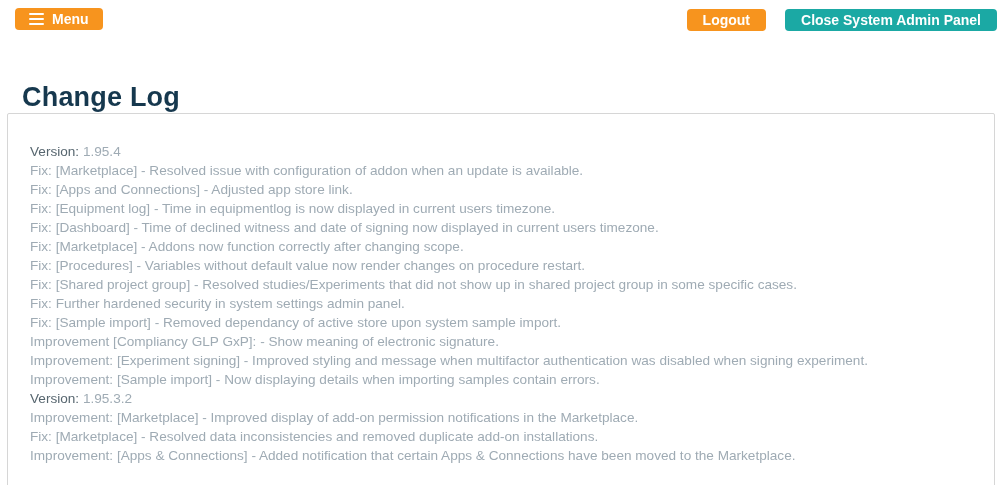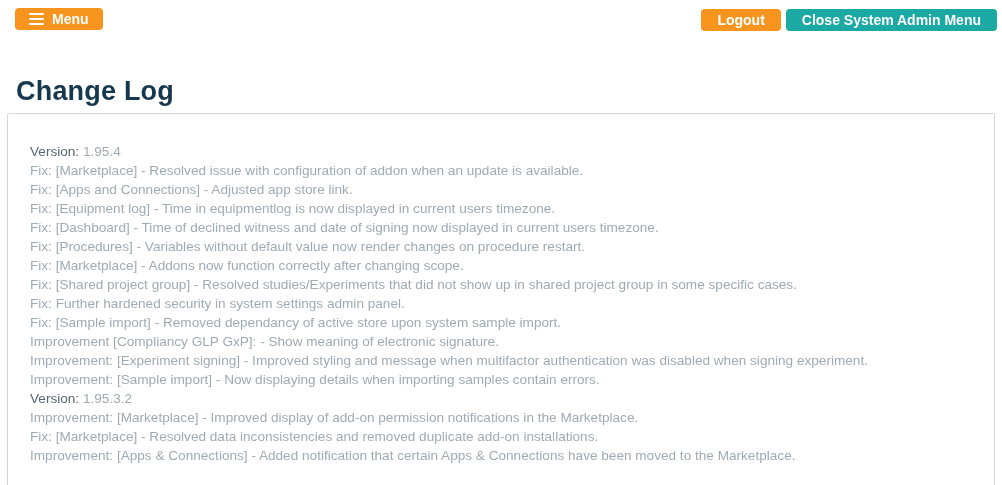--- a/index.html
+++ b/index.html
@@ -18,25 +18,25 @@
   }
   .btn{
     display:inline-flex;align-items:center;justify-content:center;
     border:none;border-radius:4px;color:#fff;font-weight:bold;
     font-size:14px;font-family:"Liberation Sans",sans-serif;
     height:22px;padding:0 16px;cursor:pointer;white-space:nowrap;
   }
   .btn-orange{background:var(--orange);}
   .btn-teal{background:var(--teal);}
   .menu-btn{position:absolute;left:15px;top:8px;padding:0 14px;}
-  .top-right{position:absolute;right:5px;top:9px;display:flex;gap:5px;}
+  .top-right{position:absolute;right:5px;top:9px;display:flex;gap:19px;}
   .hamburger{display:inline-block;width:15px;margin-right:8px;}
   .hamburger i{display:block;height:2px;background:#fff;margin:3px 0;border-radius:1px;}
   .page-title{
-    position:absolute;left:8px;top:68px;margin:8px;
+    position:absolute;left:8px;top:68px;margin:14px;
     font-size:27px;font-weight:bold;color:var(--heading);letter-spacing:0.2px;
   }
   .panel{
     position:absolute;left:7px;right:7px;top:113px;height:410px;
     background:#fff;border:1px solid var(--panel-border);border-radius:2px;
     padding:28px 22px;overflow:hidden;
   }
   .line{font-size:13.6px;line-height:19px;color:var(--entry-text);}
   .version-label{color:var(--version-label-text);font-weight:normal;}
   .version-num{color:var(--entry-text);}
@@ -49,35 +49,35 @@
   <span class="hamburger">
       <i></i>
       <i></i>
       <i></i>
     </span>
   <span>Menu</span>
 </button>
 
 <div class="top-right">
   <button class="btn btn-orange">Logout</button>
-  <button class="btn btn-teal">Close System Admin Menu</button>
+  <button class="btn btn-teal">Close System Admin Panel</button>
 </div>
 
 <h1 class="page-title">Change Log</h1>
 
 <div class="panel">
   <div>
       <div class="section">
         <div class="line"><span class="version-label">Version:</span><span class="version-num"> 1.95.4</span></div>
         <div class="line">Fix: [Marketplace] - Resolved issue with configuration of addon when an update is available.</div>
         <div class="line">Fix: [Apps and Connections] - Adjusted app store link.</div>
         <div class="line">Fix: [Equipment log] - Time in equipmentlog is now displayed in current users timezone.</div>
         <div class="line">Fix: [Dashboard] - Time of declined witness and date of signing now displayed in current users timezone.</div>
+        <div class="line">Fix: [Marketplace] - Addons now function correctly after changing scope.</div>
         <div class="line">Fix: [Procedures] - Variables without default value now render changes on procedure restart.</div>
-        <div class="line">Fix: [Marketplace] - Addons now function correctly after changing scope.</div>
         <div class="line">Fix: [Shared project group] - Resolved studies/Experiments that did not show up in shared project group in some specific cases.</div>
         <div class="line">Fix: Further hardened security in system settings admin panel.</div>
         <div class="line">Fix: [Sample import] - Removed dependancy of active store upon system sample import.</div>
         <div class="line">Improvement [Compliancy GLP GxP]: - Show meaning of electronic signature.</div>
         <div class="line">Improvement: [Experiment signing] - Improved styling and message when multifactor authentication was disabled when signing experiment.</div>
         <div class="line">Improvement: [Sample import] - Now displaying details when importing samples contain errors.</div>
       </div>
       <div class="section">
         <div class="line"><span class="version-label">Version:</span><span class="version-num"> 1.95.3.2</span></div>
         <div class="line">Improvement: [Marketplace] - Improved display of add-on permission notifications in the Marketplace.</div>

